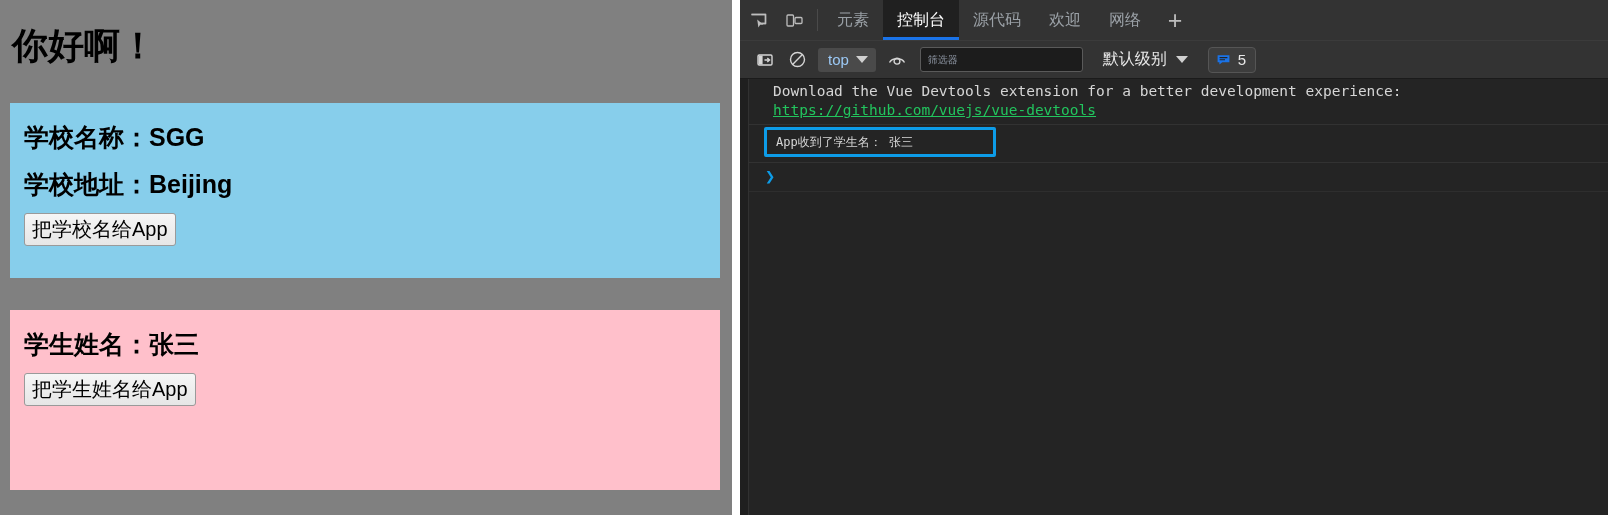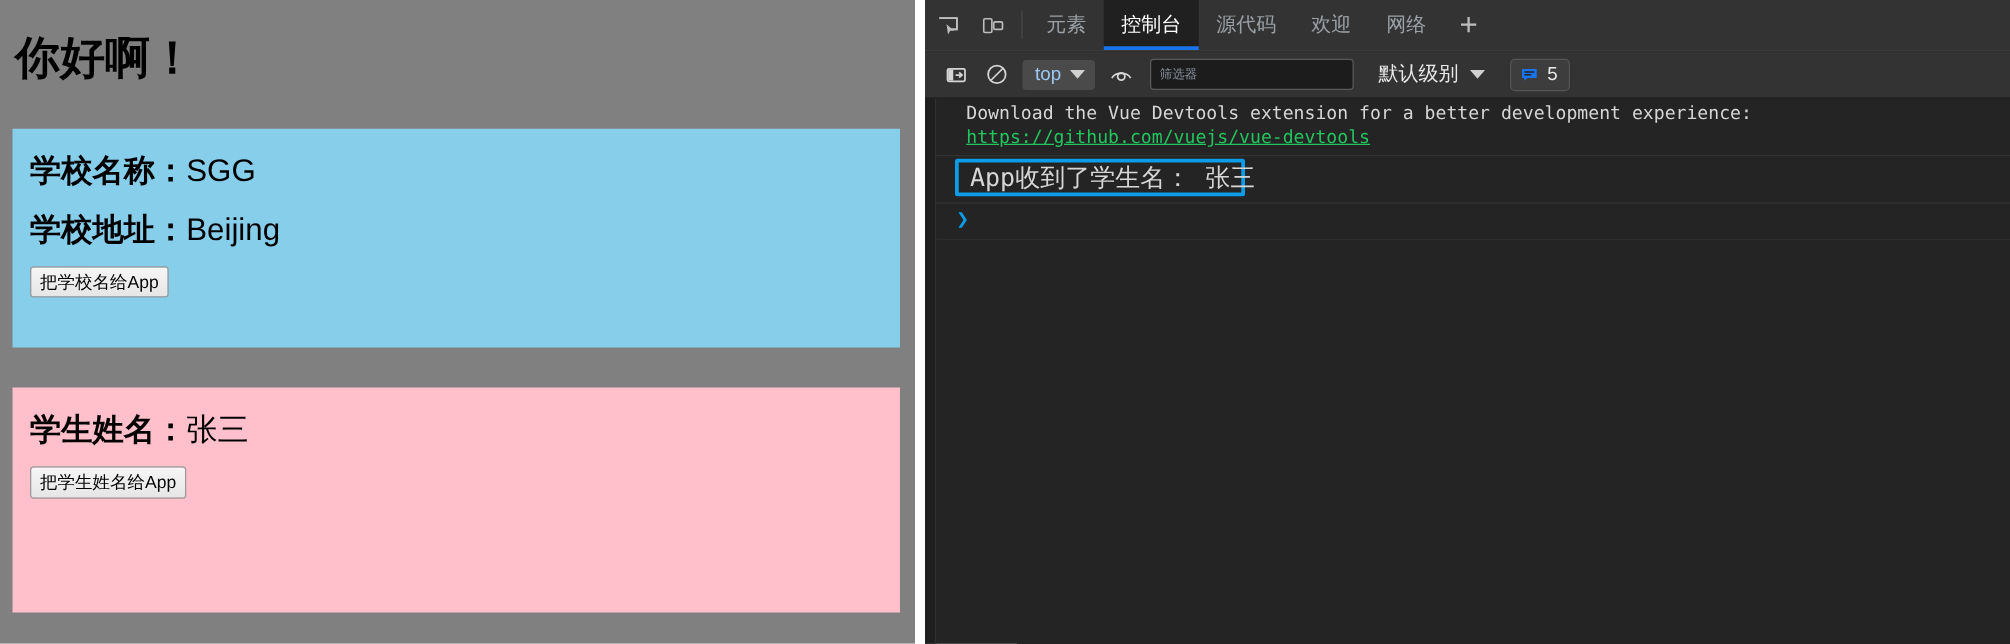--- a/index.html
+++ b/index.html
@@ -38,25 +38,25 @@
   #student-card { top: 310px; height: 180px; background: #ffc0cb; }
   .card-row {
     margin: 0;
     padding: 18px 0 0 14px;
     font-size: 25px;
     font-weight: bold;
     color: #000000;
     line-height: 1.15;
     white-space: nowrap;
   }
-  .card-row .val { font-weight: normal; }
+  .card-row .val { font-weight: bold; }
   .card-btn {
     margin: 16px 0 0 14px;
     font-family: "Liberation Sans", "DejaVu Sans", sans-serif;
-    font-size: 14px;
+    font-size: 20px;
     color: #000000;
     background: linear-gradient(#f6f6f6, #e6e6e6);
     border: 1px solid #9a9a9a;
     border-radius: 3px;
     padding: 3px 7px 4px 7px;
     cursor: pointer;
     line-height: 1.2;
   }
   #school-card .card-btn { margin-top: 14px; }
   #student-card .card-btn { margin-top: 14px; }
@@ -225,21 +225,21 @@
     width: 232px; height: 30px;
     box-sizing: border-box;
     border: 3px solid #0d9ce8;
     border-radius: 2px;
     display: flex; align-items: center;
     padding-left: 9px;
   }
   #focus-box .msg-text {
     color: #d6d6d6;
     font-family: "DejaVu Sans Mono", "Liberation Mono", monospace;
-    font-size: 20px;
+    font-size: 12px;
     white-space: nowrap;
   }
   #prompt-row {
     position: relative;
     height: 28px;
     border-bottom: 1px solid #2e2e2e;
   }
   #prompt-arrow {
     position: absolute; left: 16px; top: 3px;
     color: #0d9ce8;

